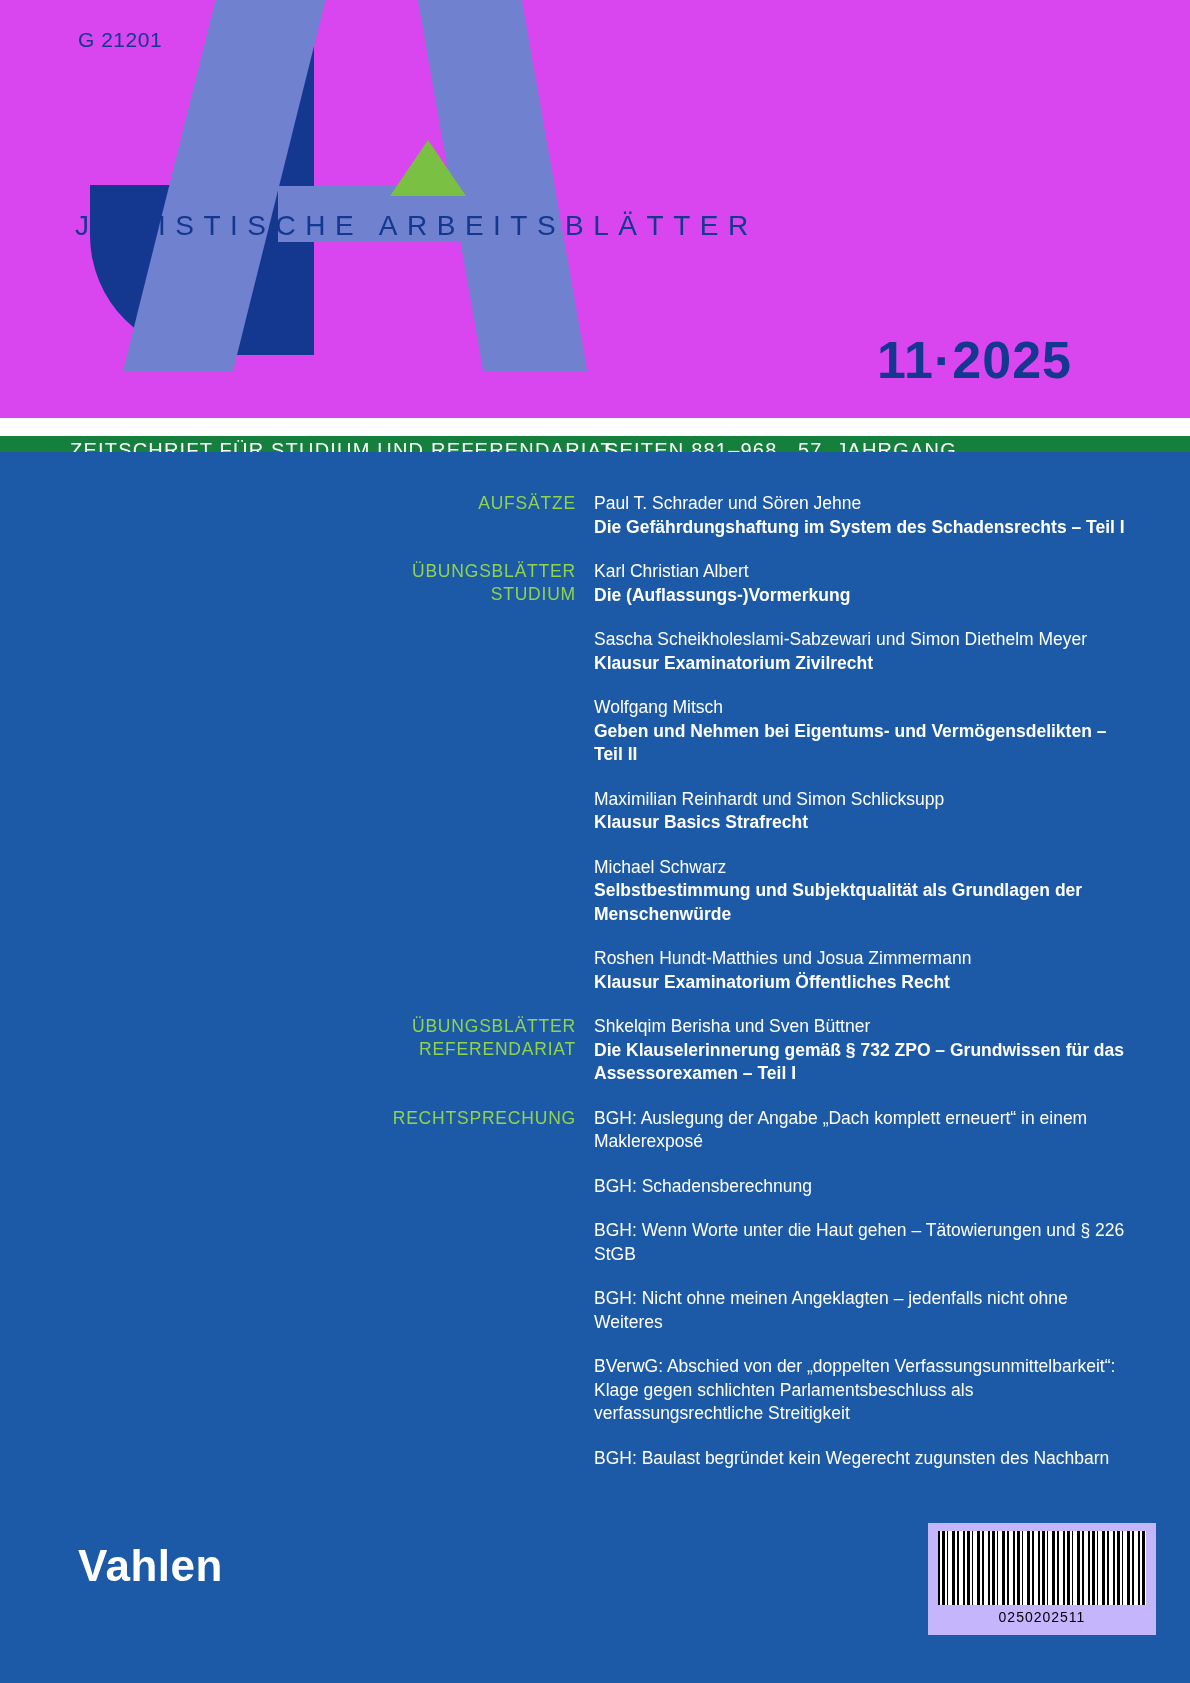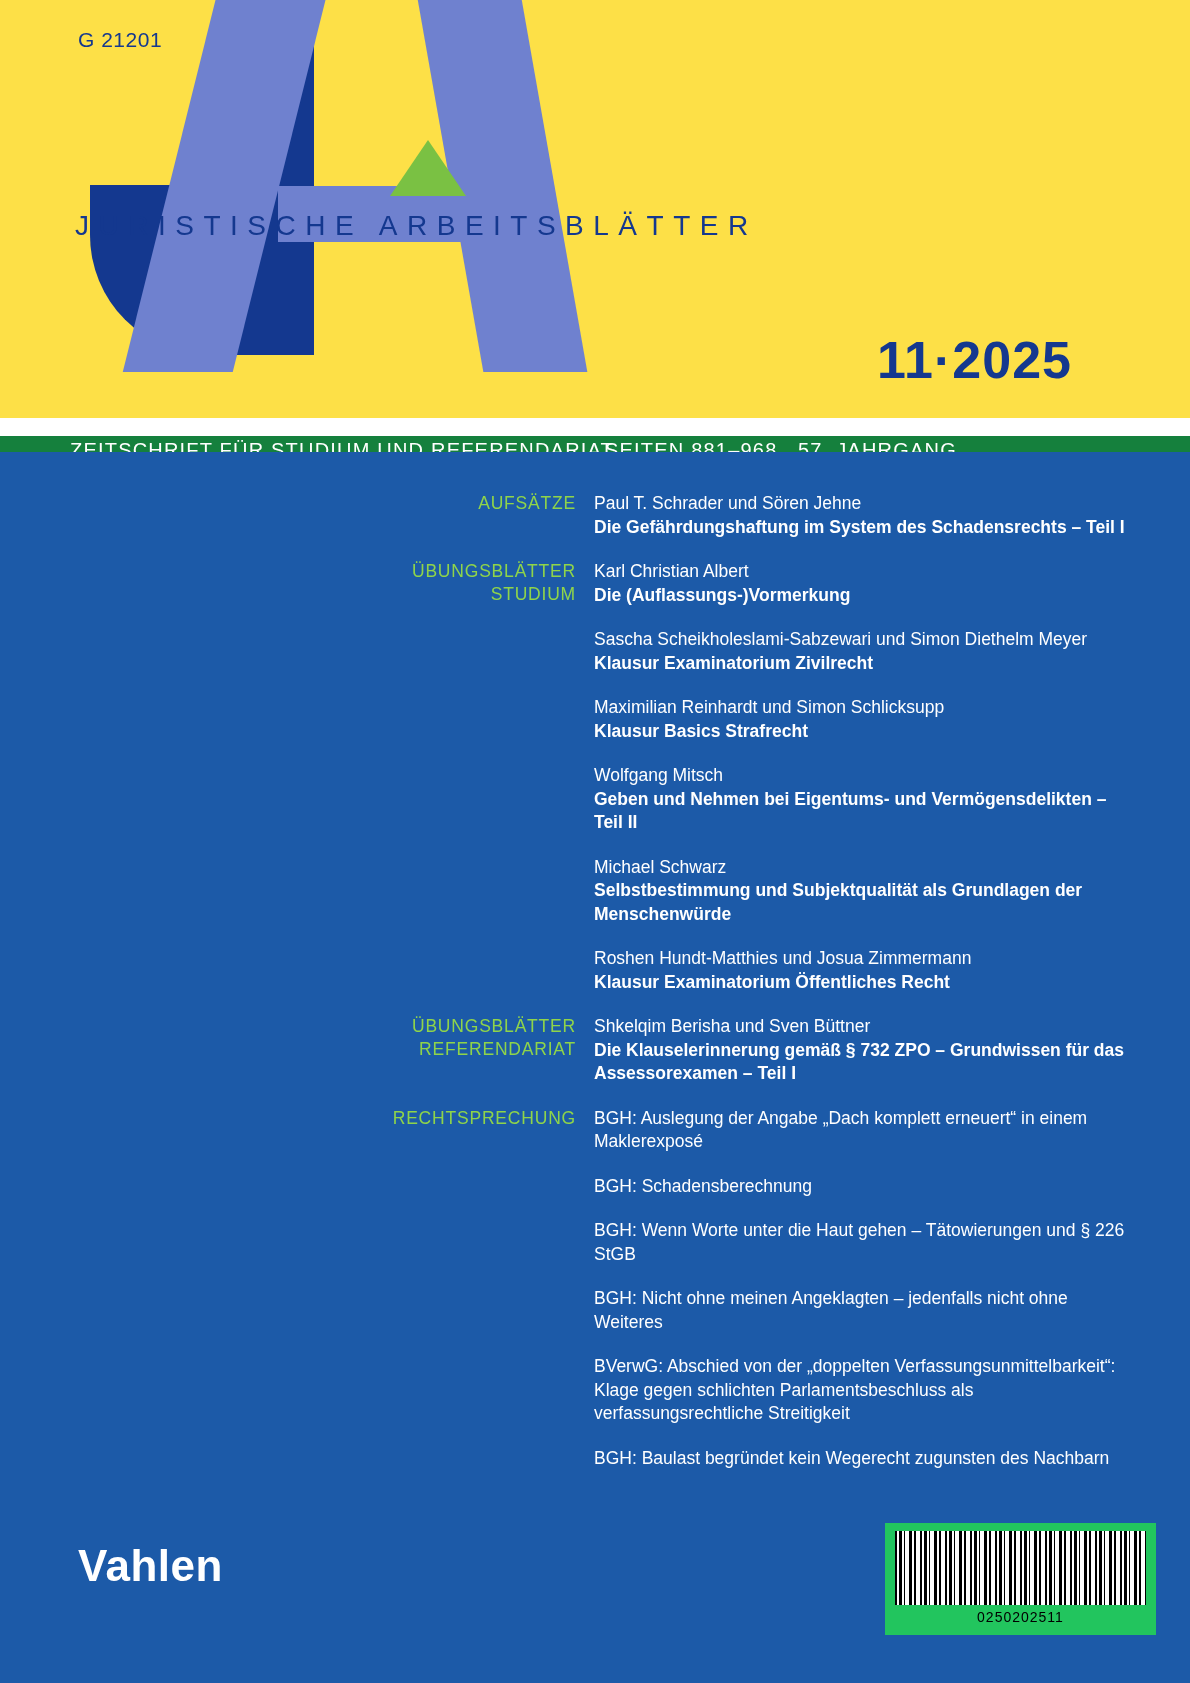--- a/index.html
+++ b/index.html
@@ -20,21 +20,21 @@
     background: #ffffff;
   }
 
   
   .header {
     position: absolute;
     left: 0;
     top: 0;
     width: 1190px;
     height: 418px;
-    background: #fde047;
+    background: #d946ef;
     overflow: hidden;
   }
   .issue-code {
     position: absolute;
     left: 78px;
     top: 28px;
     font-size: 21px;
     color: #14388f;
     letter-spacing: 0.5px;
     font-family: "Liberation Sans", sans-serif;
@@ -246,23 +246,23 @@
     bottom: 92px;
     font-size: 44px;
     font-weight: bold;
     color: #ffffff;
     letter-spacing: 0.5px;
   }
   .barcode {
     position: absolute;
     right: 34px;
     bottom: 48px;
-    width: 271px;
+    width: 228px;
     height: 112px;
-    background: #22c55e;
+    background: #c4b5fd;
     padding: 8px 10px 22px 10px;
     box-sizing: border-box;
   }
   .barcode .bars {
     height: 74px;
     width: 100%;
     background:
       repeating-linear-gradient(to right,
         #000 0px, #000 2px, #fff 2px, #fff 4px,
         #000 4px, #000 7px, #fff 7px, #fff 9px,
@@ -345,32 +345,32 @@
           <div class="authors">Sascha Scheikholeslami-Sabzewari und Simon Diethelm Meyer</div>
           <div class="title">Klausur Examinatorium Zivilrecht</div>
         </div>
       </div>
 
       <div class="toc-row">
         <div class="toc-cat">
           <span></span>
         </div>
         <div class="toc-entry">
+          <div class="authors">Wolfgang Mitsch</div>
+          <div class="title">Geben und Nehmen bei Eigentums- und Vermögensdelikten – Teil II</div>
+        </div>
+      </div>
+
+      <div class="toc-row">
+        <div class="toc-cat">
+          <span></span>
+        </div>
+        <div class="toc-entry">
           <div class="authors">Maximilian Reinhardt und Simon Schlicksupp</div>
           <div class="title">Klausur Basics Strafrecht</div>
-        </div>
-      </div>
-
-      <div class="toc-row">
-        <div class="toc-cat">
-          <span></span>
-        </div>
-        <div class="toc-entry">
-          <div class="authors">Wolfgang Mitsch</div>
-          <div class="title">Geben und Nehmen bei Eigentums- und Vermögensdelikten – Teil II</div>
         </div>
       </div>
 
       <div class="toc-row">
         <div class="toc-cat">
           <span></span>
         </div>
         <div class="toc-entry">
           <div class="authors">Michael Schwarz</div>
           <div class="title">Selbstbestimmung und Subjektqualität als Grundlagen der Menschenwürde</div>

